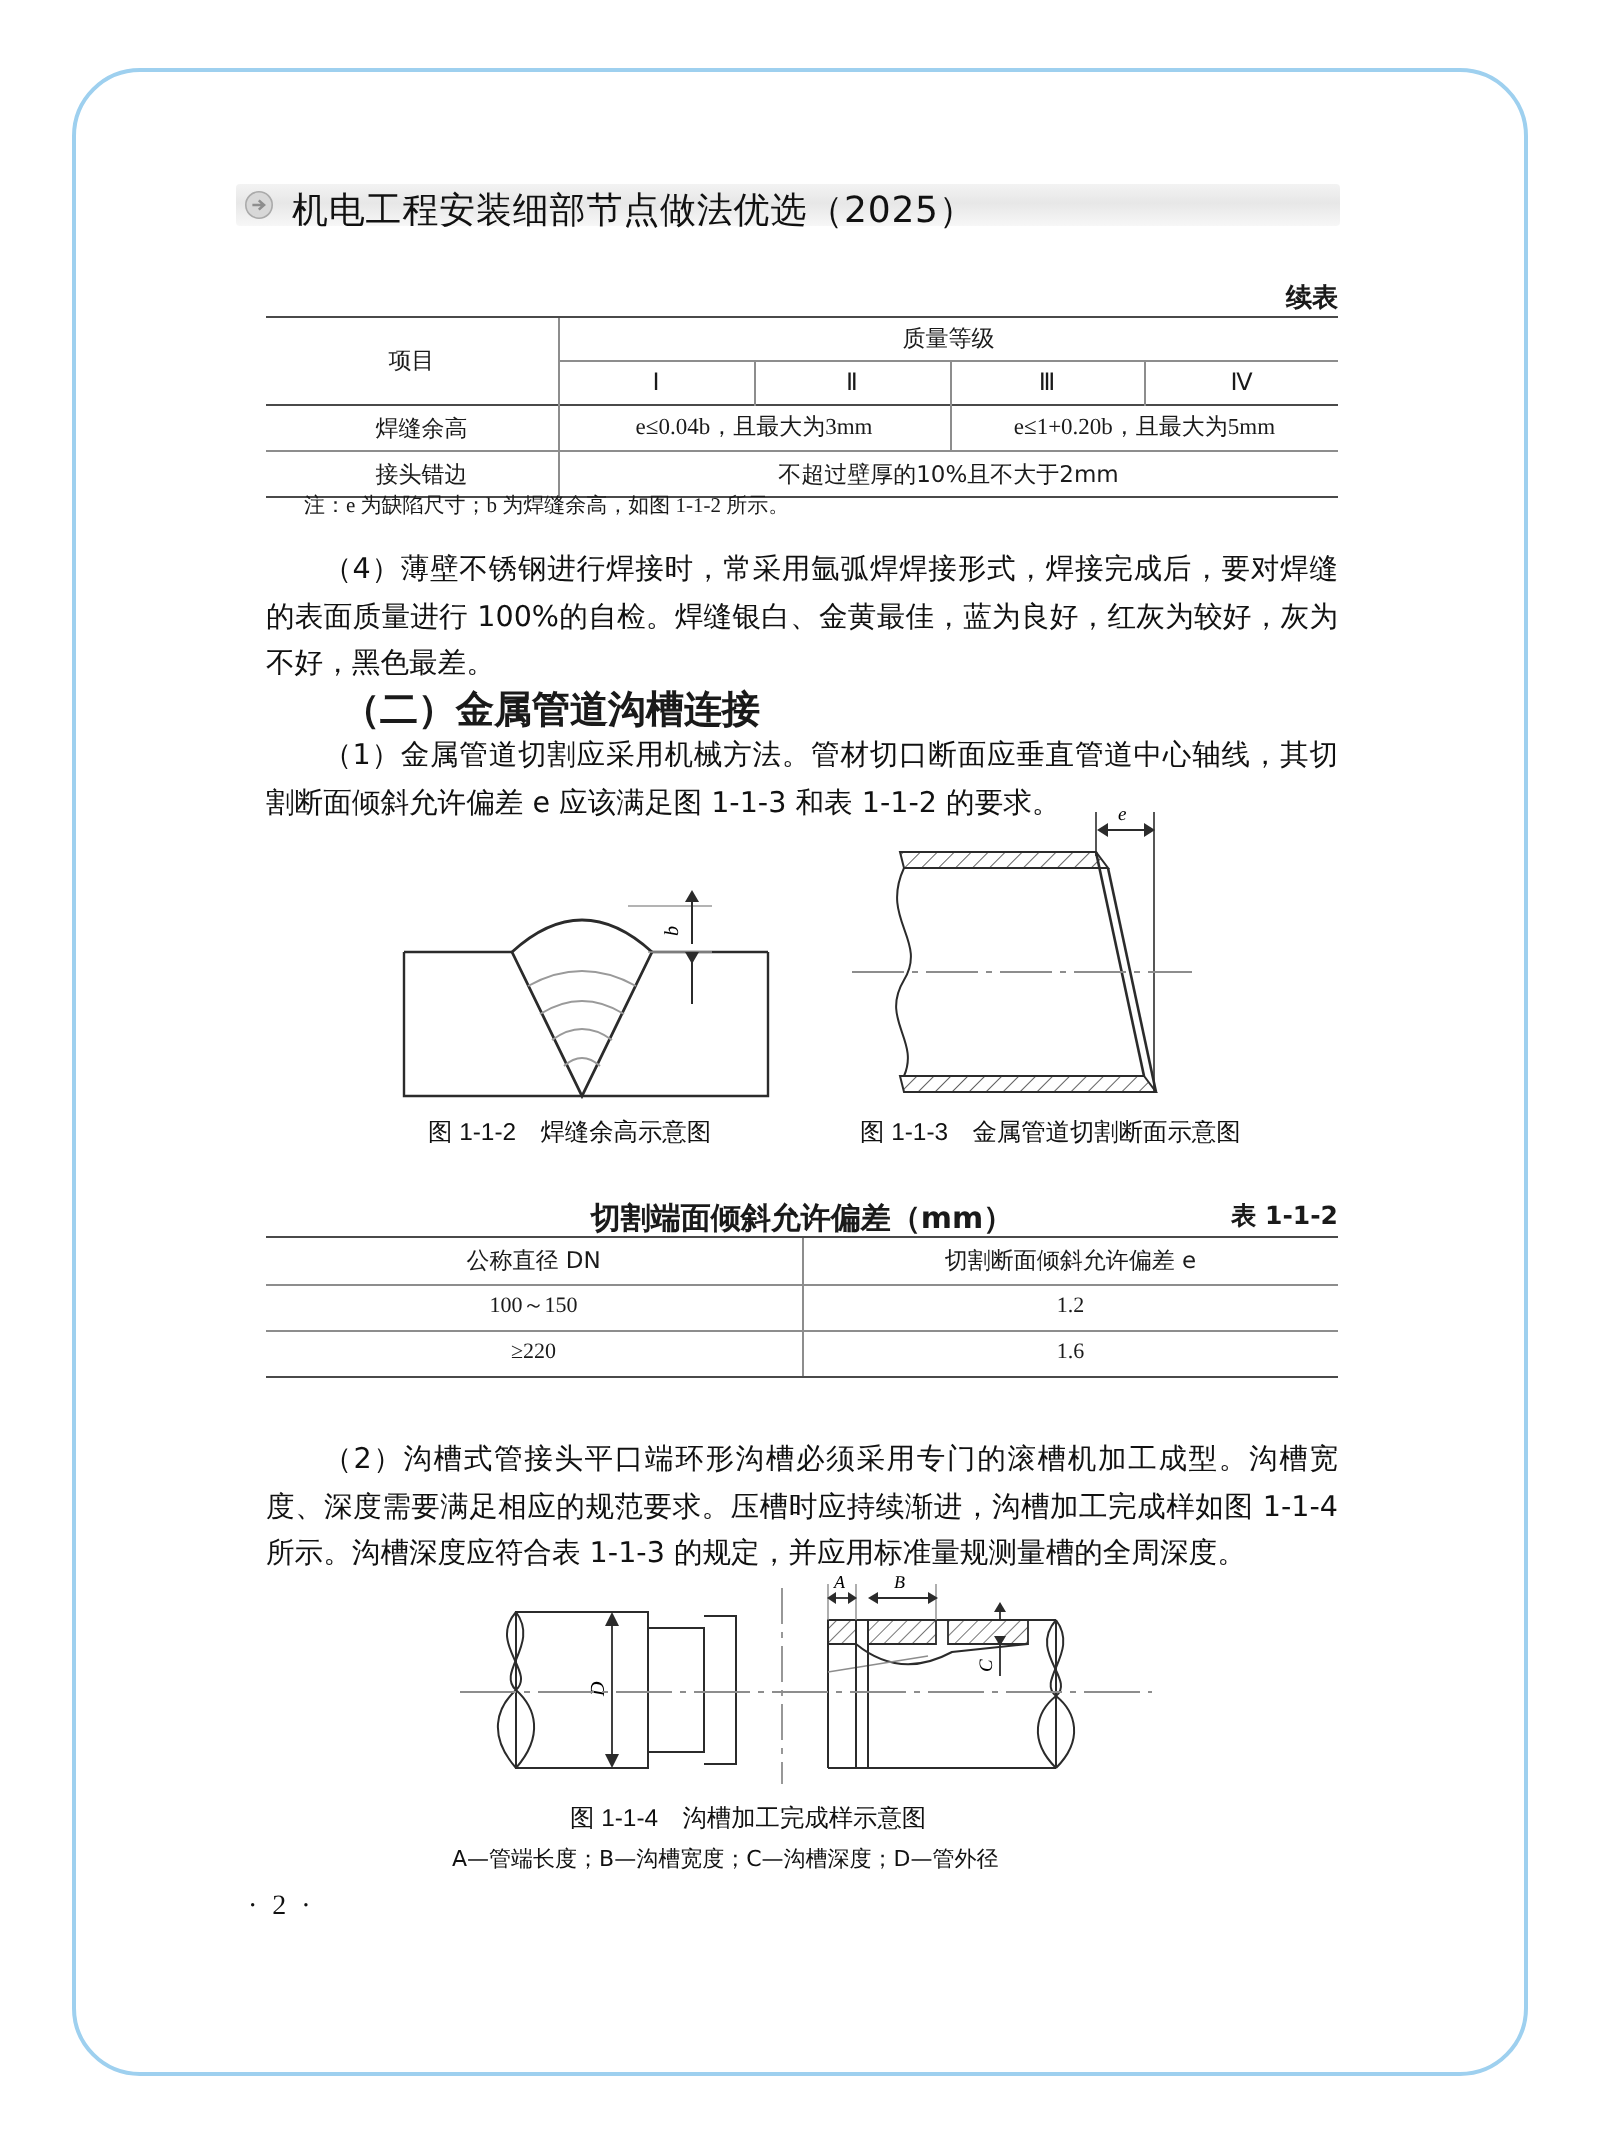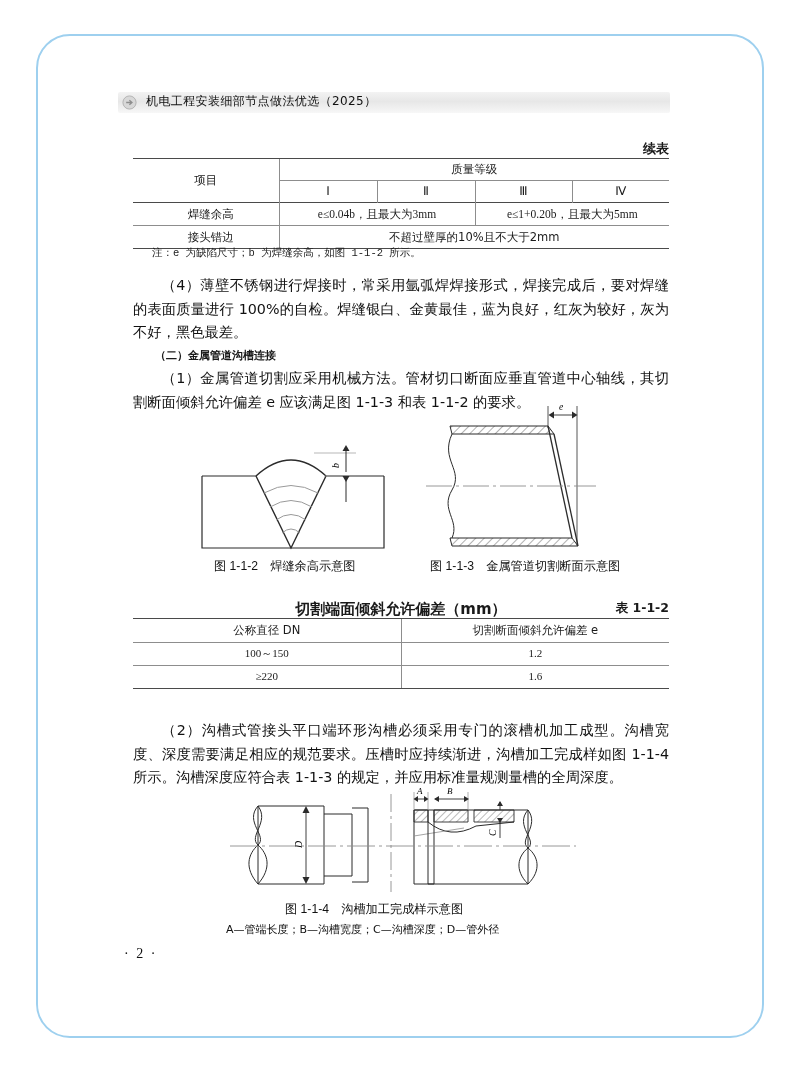--- a/index.html
+++ b/index.html
@@ -52,21 +52,21 @@
     left: 122px;
     top: 95px;
     width: 15px;
     height: 15px;
   }
   .header-title {
     position: absolute;
     left: 146px;
     top: 93px;
     font-family: "DejaVu Sans", "Liberation Sans", sans-serif;
-    font-size: 12px;
+    font-size: 18px;
     letter-spacing: 0.4px;
     color: #111;
     white-space: nowrap;
   }
 
   
   .cont-label {
     position: absolute;
     right: 131px;
     top: 140px;
@@ -99,42 +99,42 @@
   #tbl1 { left: 133px; top: 158px; width: 536px; }
   #tbl1 .cn { font-family: "DejaVu Sans", "Liberation Sans", sans-serif; font-size: 11.5px; }
   #tbl1 .lefted { text-align: center; padding-left: 12px; }
   .rom { font-family: "Liberation Serif", serif; font-size: 12px; }
   .formula { font-family: "Liberation Serif", serif; font-size: 11.5px; }
 
   .tbl-note {
     position: absolute;
     left: 152px;
     top: 246px;
-    font-family: Liberation Mono, monospace;
+    font-family: Liberation Serif, serif;
     font-size: 10.5px;
     color: #1a1a1a;
   }
 
   
   .para {
     position: absolute;
     width: 536px;
     left: 133px;
     font-size: 14.3px;
     line-height: 23.5px;
     text-align: justify;
     text-justify: inter-ideograph;
     font-family: "DejaVu Sans", "Liberation Sans", sans-serif;
     color: #111;
   }
   .para.indent { text-indent: 2em; }
   .sub-head {
     position: absolute;
     left: 133px;
-    font-size: 11px;
+    font-size: 19px;
     line-height: 23.5px;
     font-weight: bold;
     text-indent: 2em;
     width: 536px;
     font-family: "DejaVu Sans", "Liberation Sans", sans-serif;
   }
   #p1 { top: 274px; }
   #h1 { top: 344px; }
   #p2 { top: 367px; }
   #p3 { top: 719px; }

